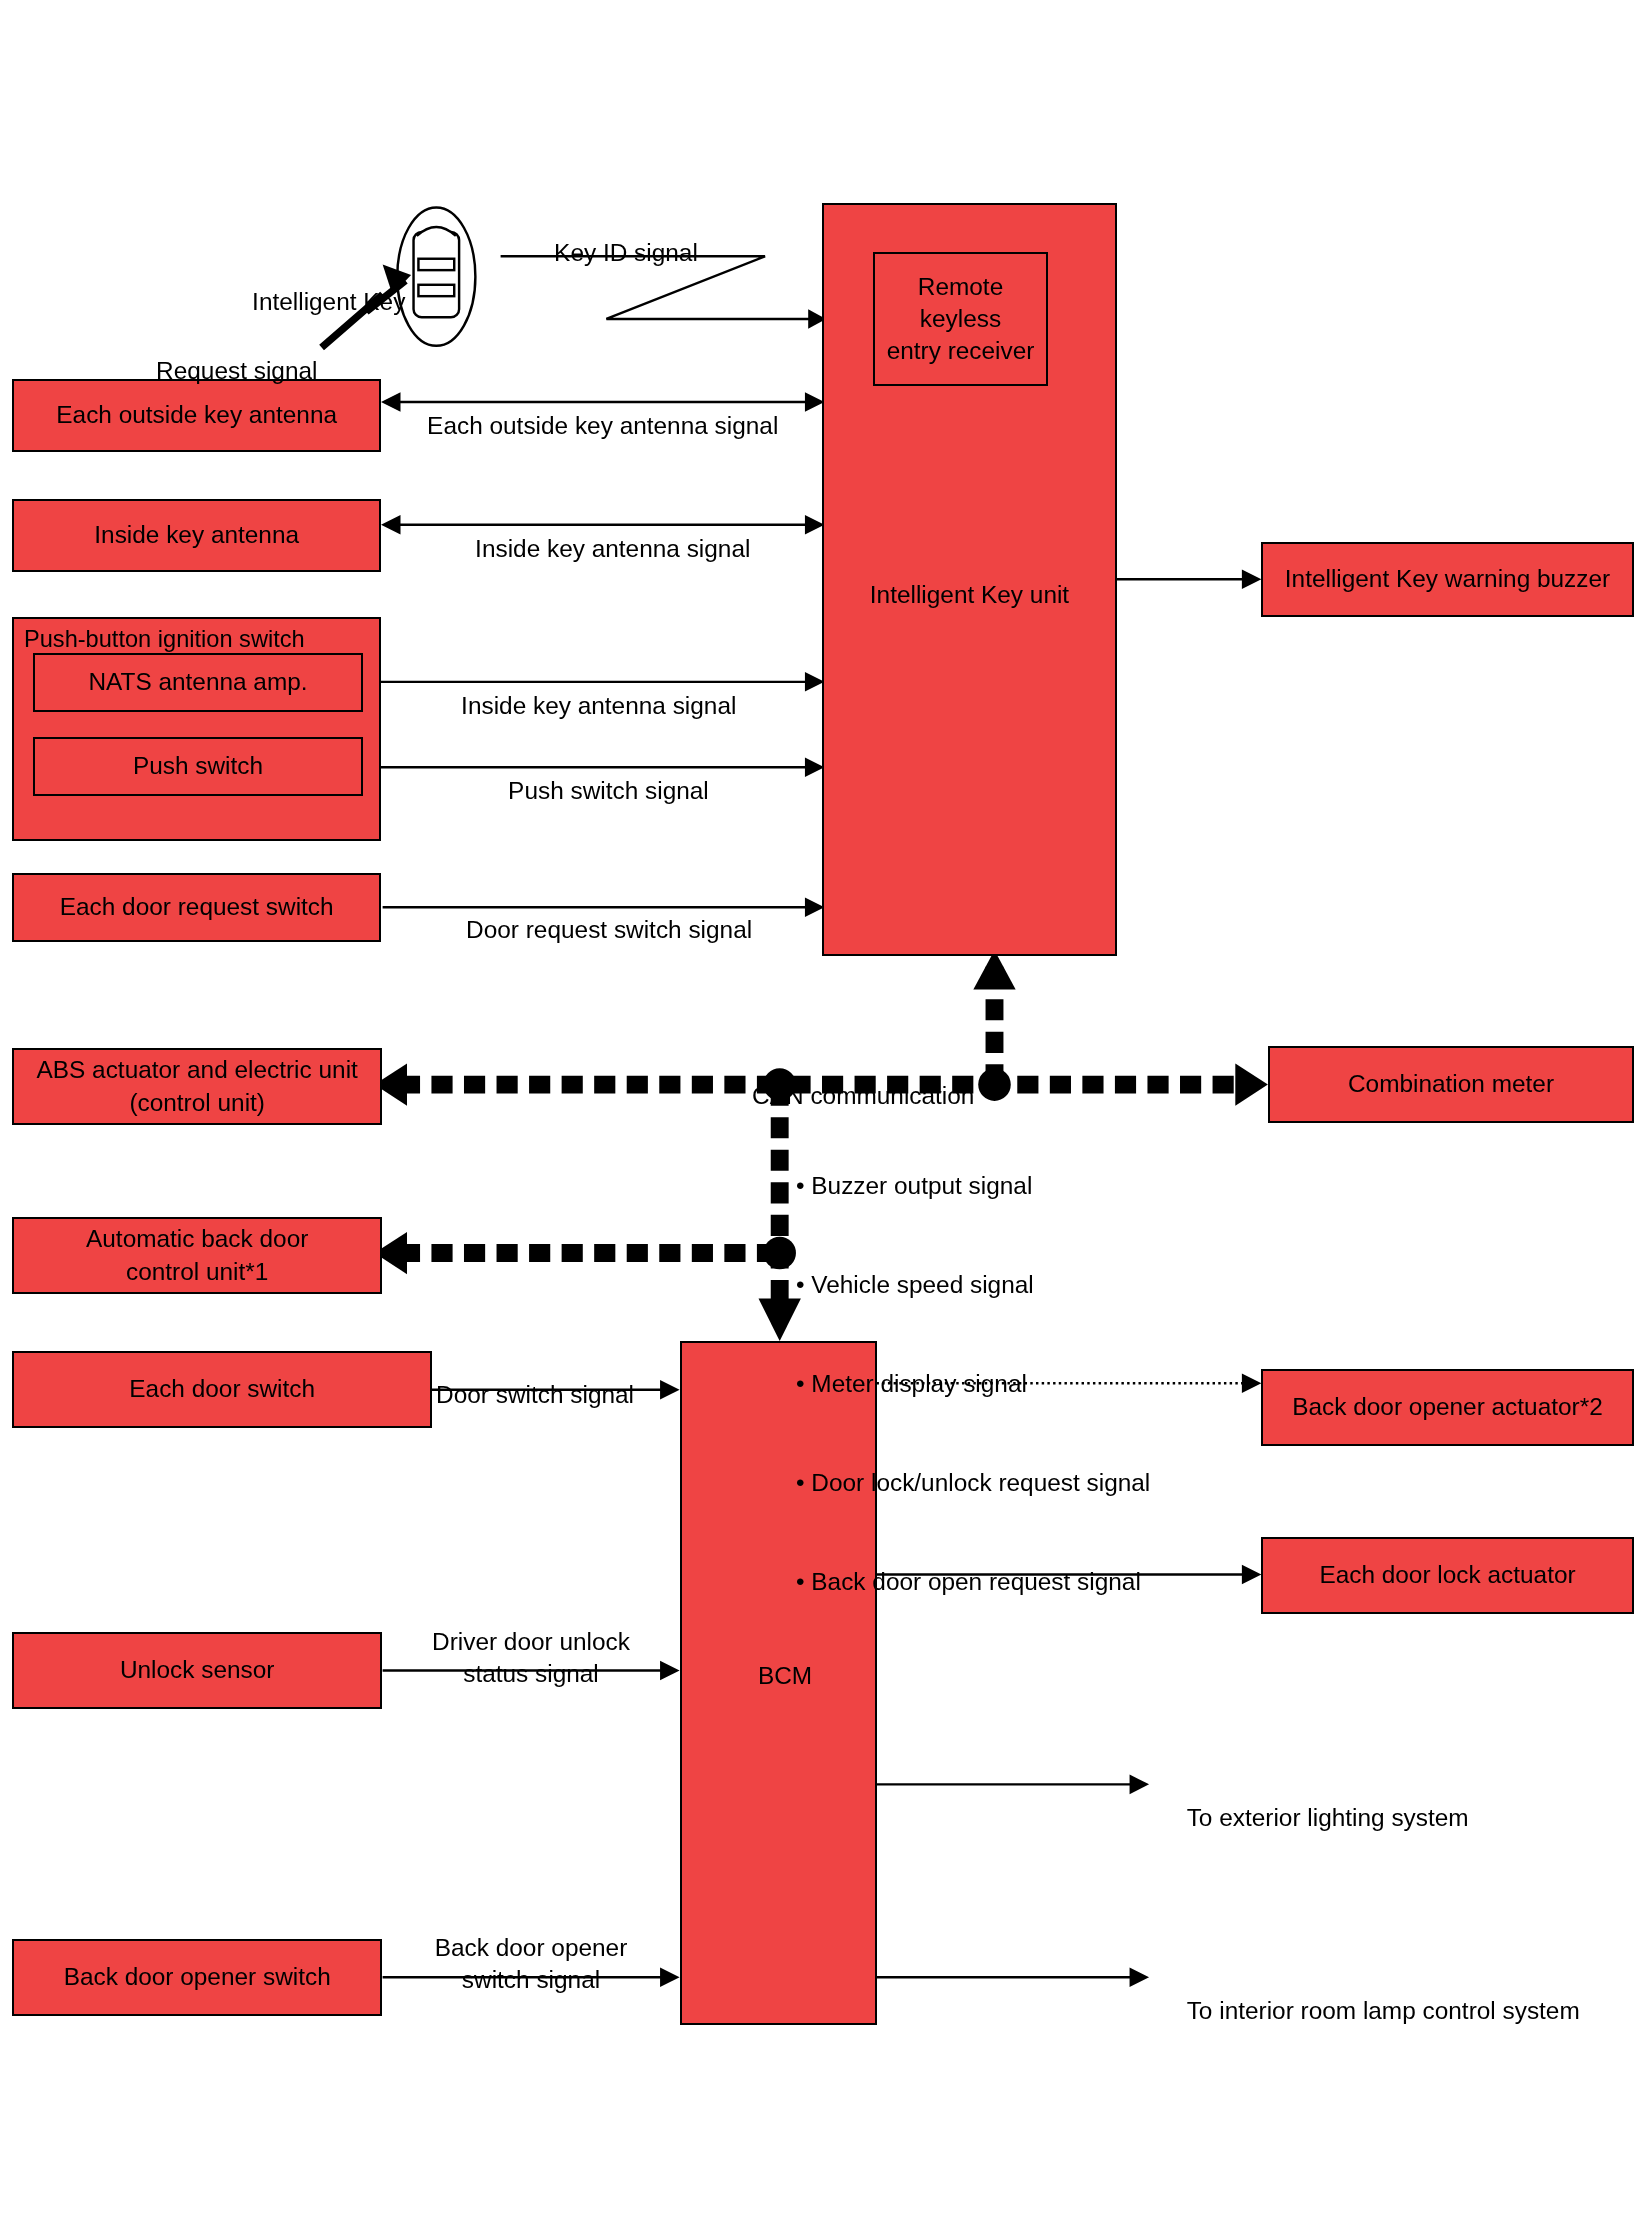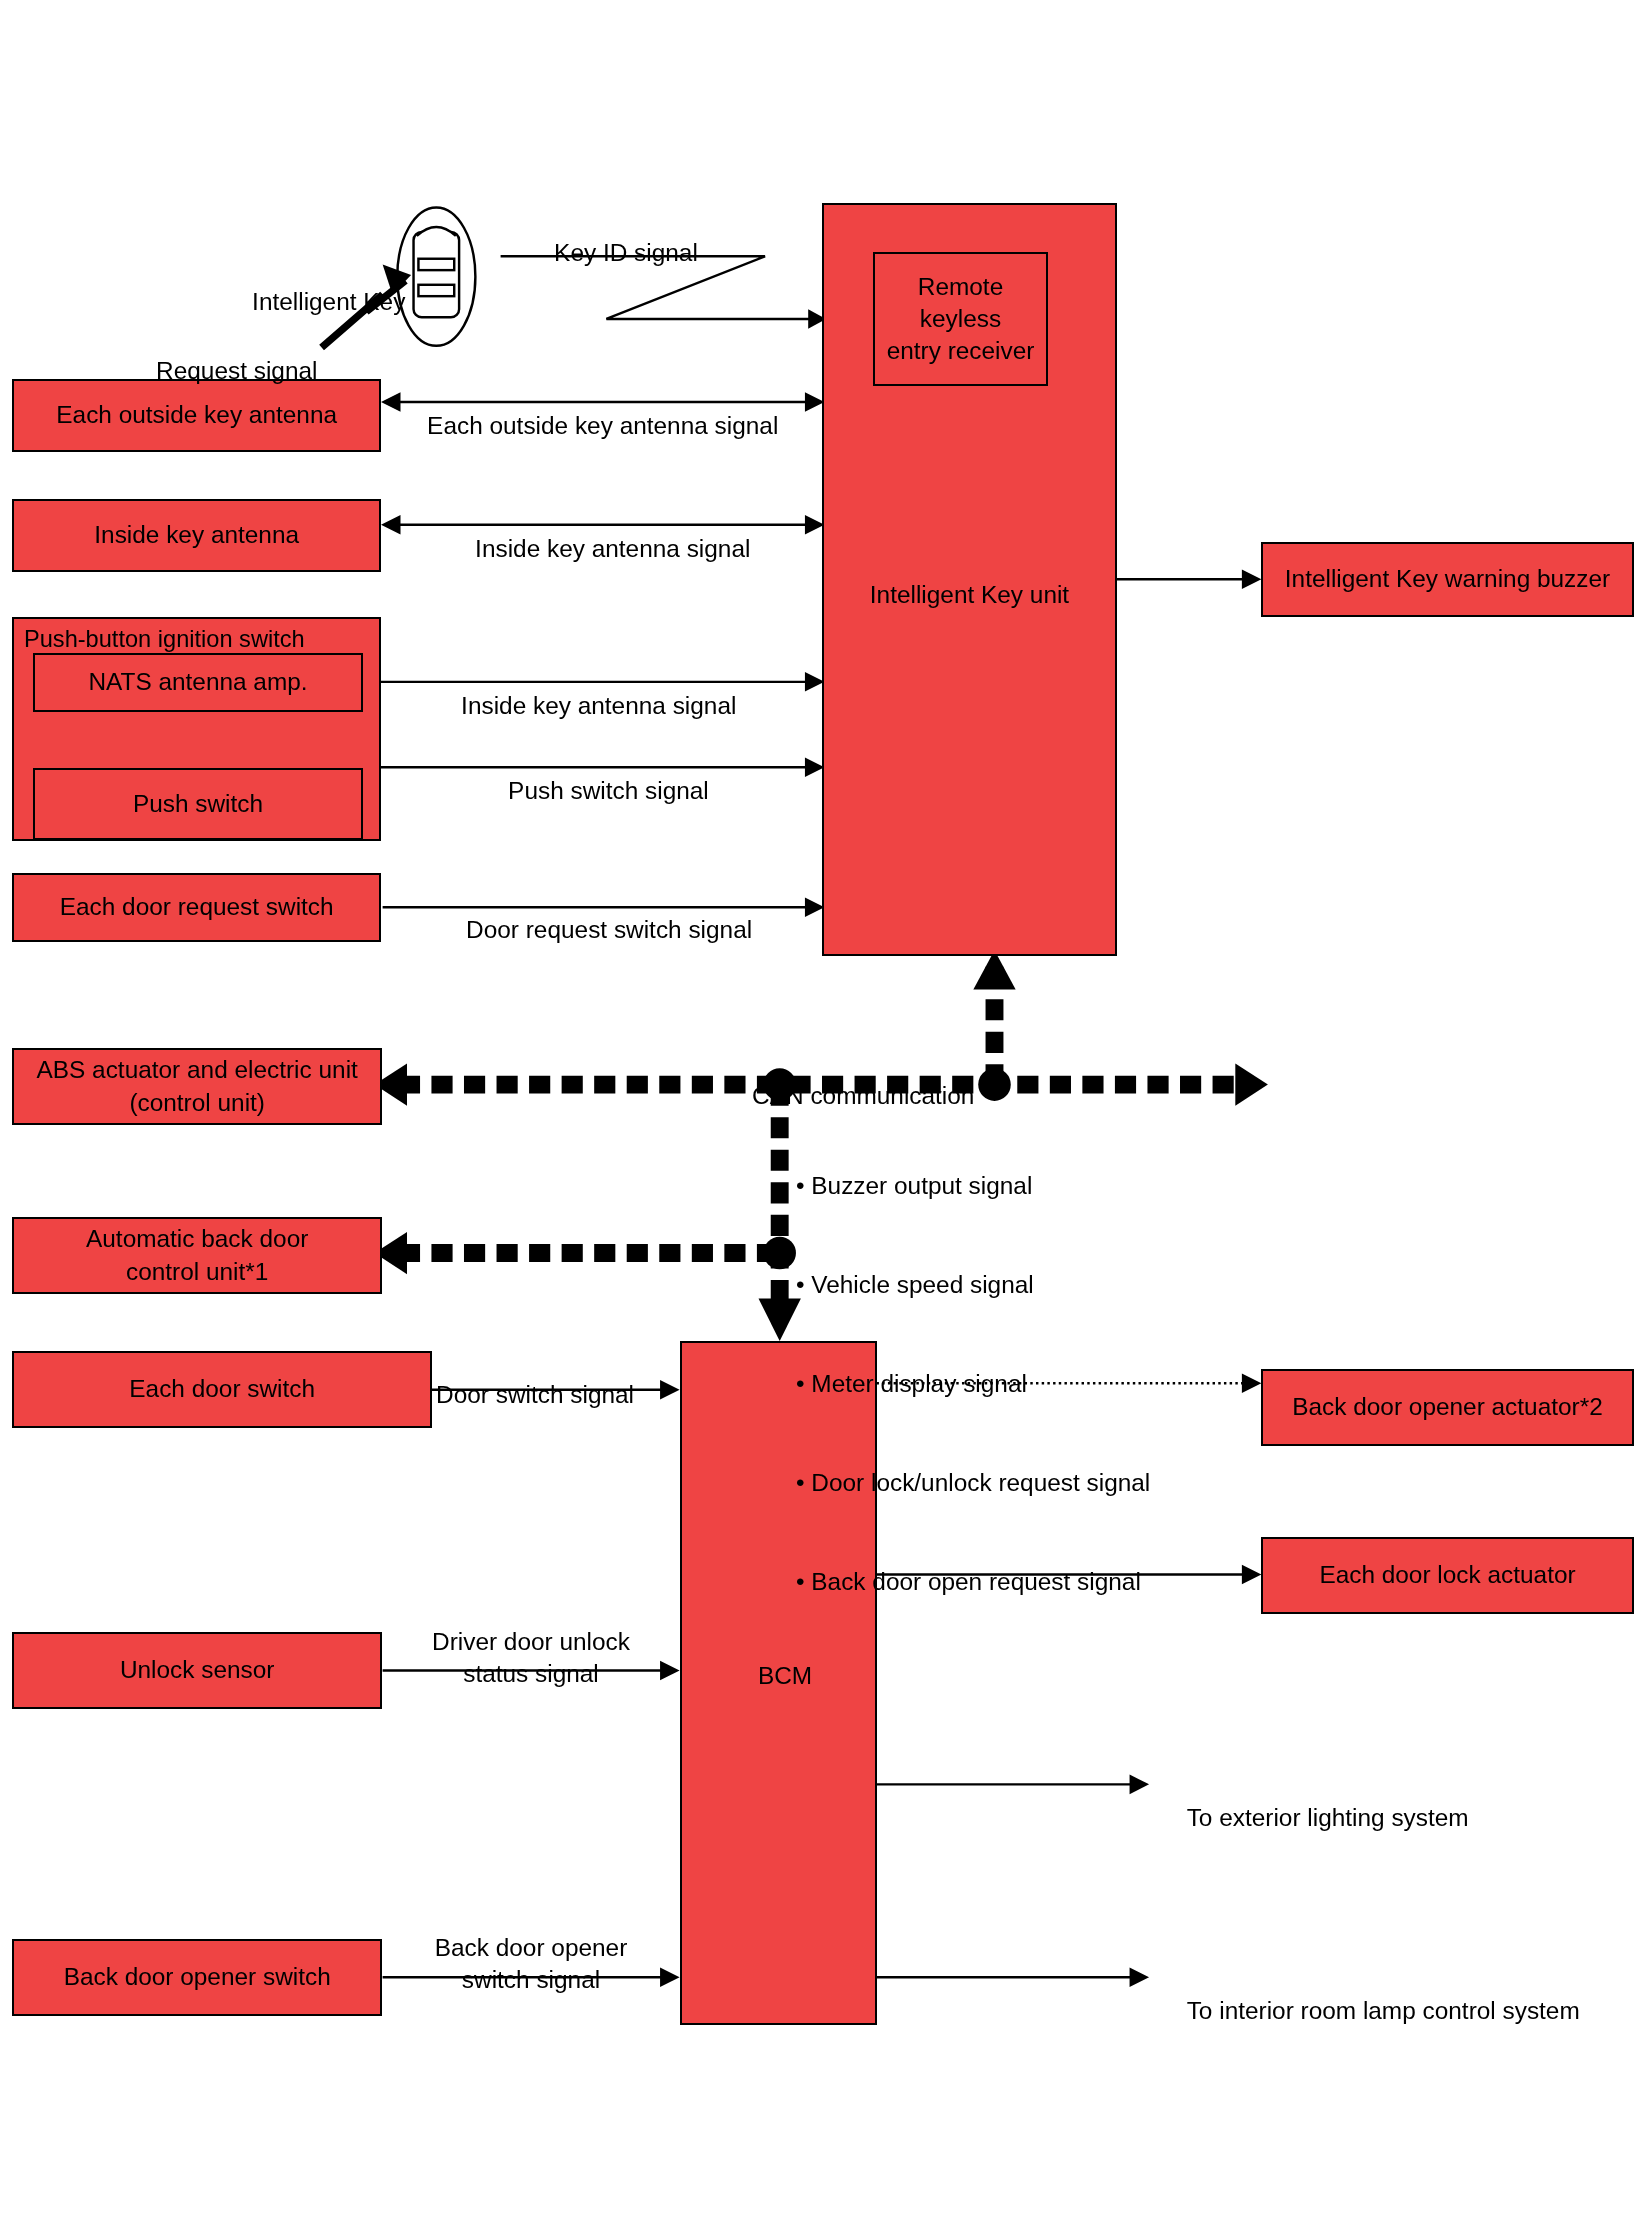--- a/index.html
+++ b/index.html
@@ -193,21 +193,21 @@
   <div class="box" style="left:12.2px; top:499px; width:369px; height:73px;">
     <span>Inside key antenna</span>
   </div>
 
   <div class="box left-title" style="left:12.2px; top:617px; width:369px; height:224px; padding:4.9px 0 0 9.8px;">
     <span style="font-size:23.6px;">Push-button ignition switch</span>
   </div>
   <div class="box" style="left:33px; top:653px; width:330px; height:59px;">
     <span>NATS antenna amp.</span>
   </div>
-  <div class="box" style="left:33px; top:768px; width:330px; height:72px;">
+  <div class="box" style="left:33px; top:737px; width:330px; height:59px;">
     <span>Push switch</span>
   </div>
 
   <div class="box" style="left:12.2px; top:873px; width:369px; height:69px;">
     <span>Each door request switch</span>
   </div>
 
   <div class="box" style="left:822px; top:203px; width:295px; height:753px; align-items:flex-start; justify-content:center;">
     <span style="margin-top:374px;">Intelligent Key unit</span>
   </div>
@@ -224,20 +224,23 @@
   <div class="box" style="left:12.2px; top:1048px; width:370px; height:77px; white-space:pre-line;">
     <span style="white-space:pre-line;">ABS actuator and electric unit
 (control unit)</span>
   </div>
 
   <div class="box" style="left:12.2px; top:1217px; width:370px; height:77px; white-space:pre-line;">
     <span style="white-space:pre-line;">Automatic back door
 control unit*1</span>
   </div>
 
+  <div class="box" style="left:1268px; top:1046px; width:366px; height:77px;">
+    <span>Combination meter</span>
+  </div>
 
   <div class="box" style="left:12.2px; top:1351px; width:420px; height:77px;">
     <span>Each door switch</span>
   </div>
 
   <div class="box" style="left:12.2px; top:1632px; width:370px; height:77px;">
     <span>Unlock sensor</span>
   </div>
 
   <div class="box" style="left:12.2px; top:1939px; width:370px; height:77px;">

